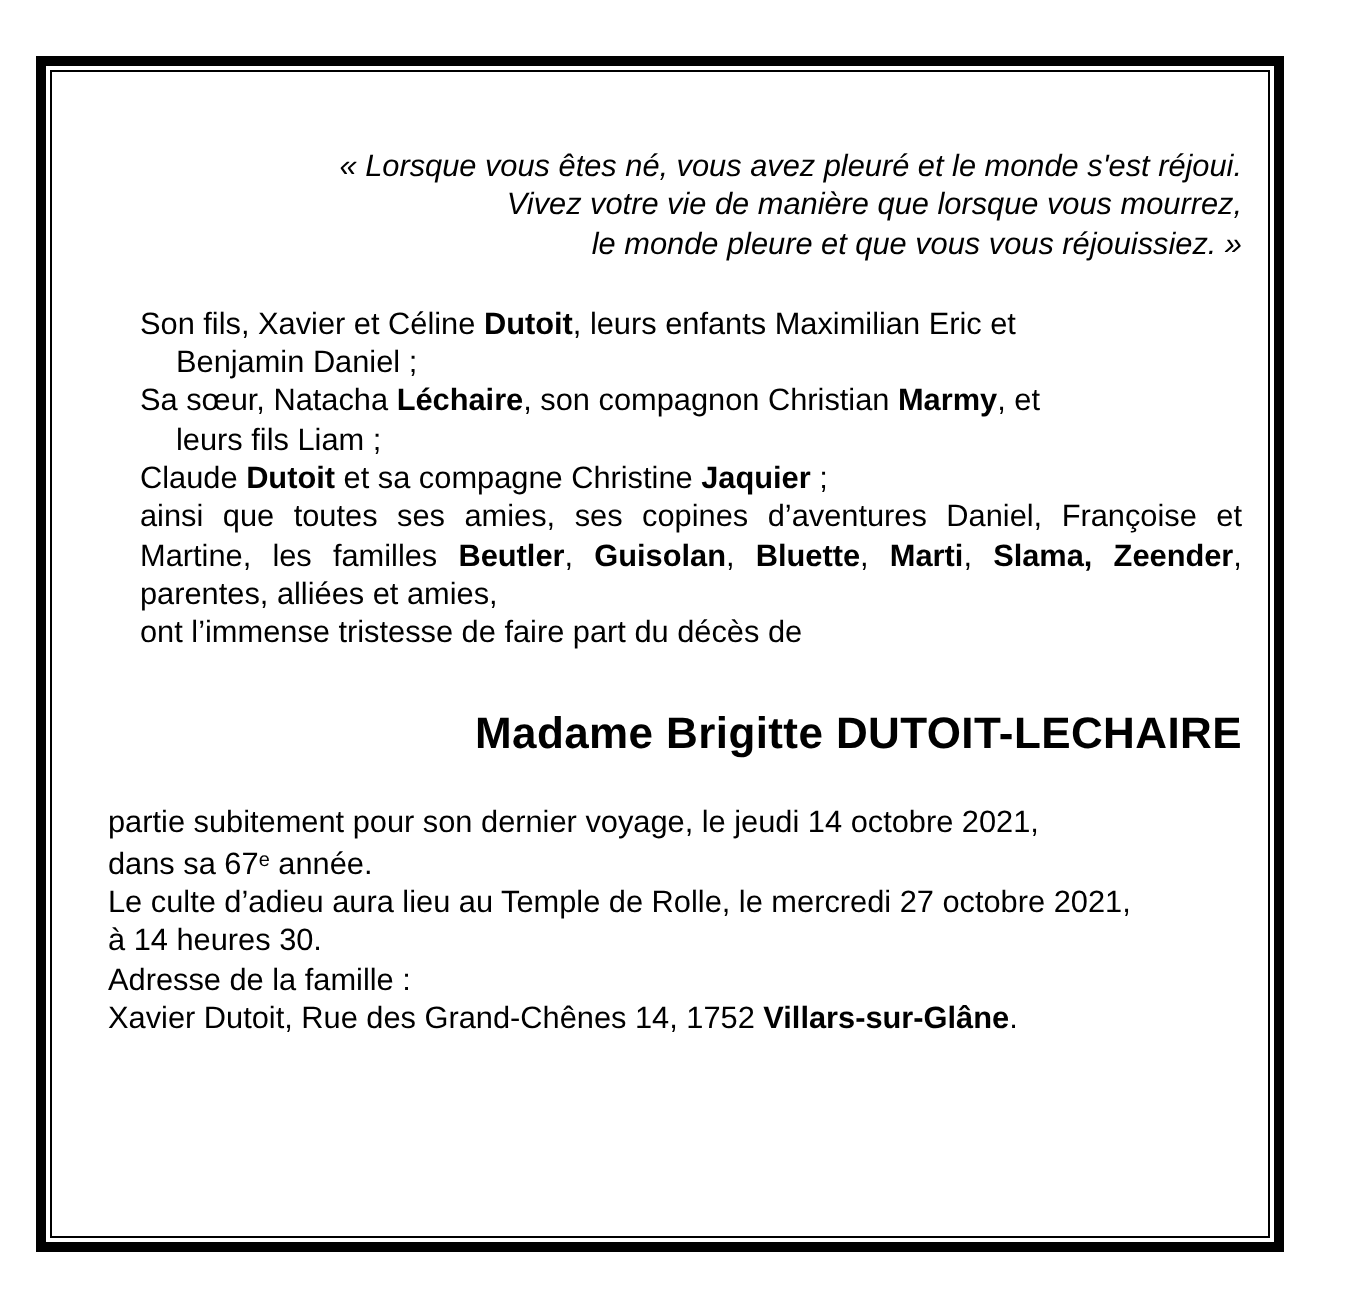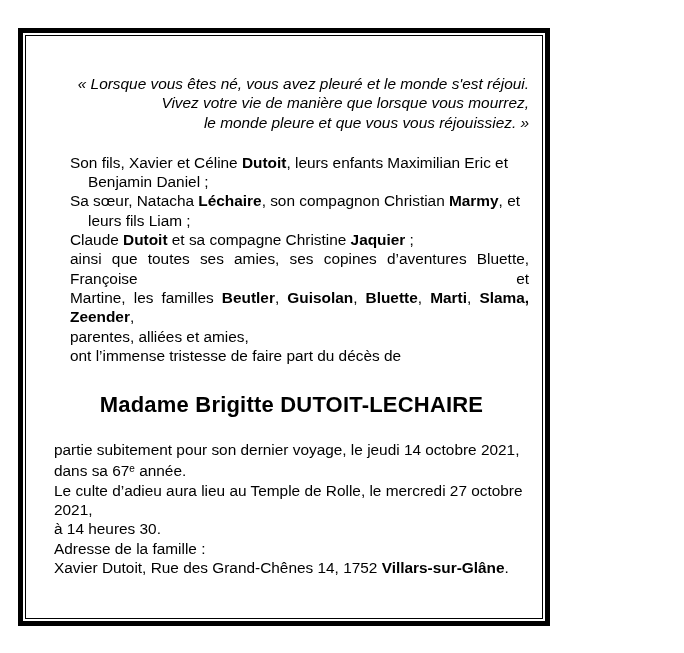--- a/index.html
+++ b/index.html
@@ -12,21 +12,21 @@
   }
   body {
     font-family: "Liberation Sans", sans-serif;
     color: #000000;
     position: relative;
   }
   .frame-outer {
     position: absolute;
     left: 18px;
     top: 28px;
-    width: 532px;
+    width: 624px;
     height: 598px;
     border: 5px solid #000000;
     box-sizing: border-box;
   }
   .frame-inner {
     position: absolute;
     inset: 2px;
     border: 1px solid #000000;
   }
   .content {
@@ -56,21 +56,21 @@
   }
   .family-block {
     margin-top: 21px;
     margin-left: 16px;
   }
   .page-title {
     margin-top: 27px;
     font-size: 22px;
     line-height: 26px;
     font-weight: bold;
-    text-align: center;
+    text-align: right;
     letter-spacing: 0.2px;
   }
   .details-block {
     margin-top: 22px;
   }
   b { font-weight: bold; }
   .sup {
     font-size: 10px;
     vertical-align: 4px;
   }
@@ -87,21 +87,21 @@
           <div class="line">Vivez votre vie de manière que lorsque vous mourrez,</div>
           <div class="line">le monde pleure et que vous vous réjouissiez. »</div>
         </div>
 
       <div class="family-block">
           <div class="line">Son fils, Xavier et Céline <b>Dutoit</b>, leurs enfants Maximilian Eric et</div>
           <div class="line indent">Benjamin Daniel ;</div>
           <div class="line">Sa sœur, Natacha <b>Léchaire</b>, son compagnon Christian <b>Marmy</b>, et</div>
           <div class="line indent">leurs fils Liam ;</div>
           <div class="line">Claude <b>Dutoit</b> et sa compagne Christine <b>Jaquier</b> ;</div>
-          <div class="line justify">ainsi que toutes ses amies, ses copines d’aventures Bluette, Françoise et</div>
+          <div class="line justify">ainsi que toutes ses amies, ses copines d’aventures Daniel, Françoise et</div>
           <div class="line justify">Martine, les familles <b>Beutler</b>, <b>Guisolan</b>, <b>Bluette</b>, <b>Marti</b>, <b>Slama, Zeender</b>,</div>
           <div class="line">parentes, alliées et amies,</div>
           <div class="line">ont l’immense tristesse de faire part du décès de</div>
         </div>
 
       <div class="page-title">Madame Brigitte DUTOIT-LECHAIRE</div>
 
       <div class="details-block">
           <div class="line">partie subitement pour son dernier voyage, le jeudi 14 octobre 2021,</div>
           <div class="line">dans sa 67<span class="sup">e</span> année.</div>

